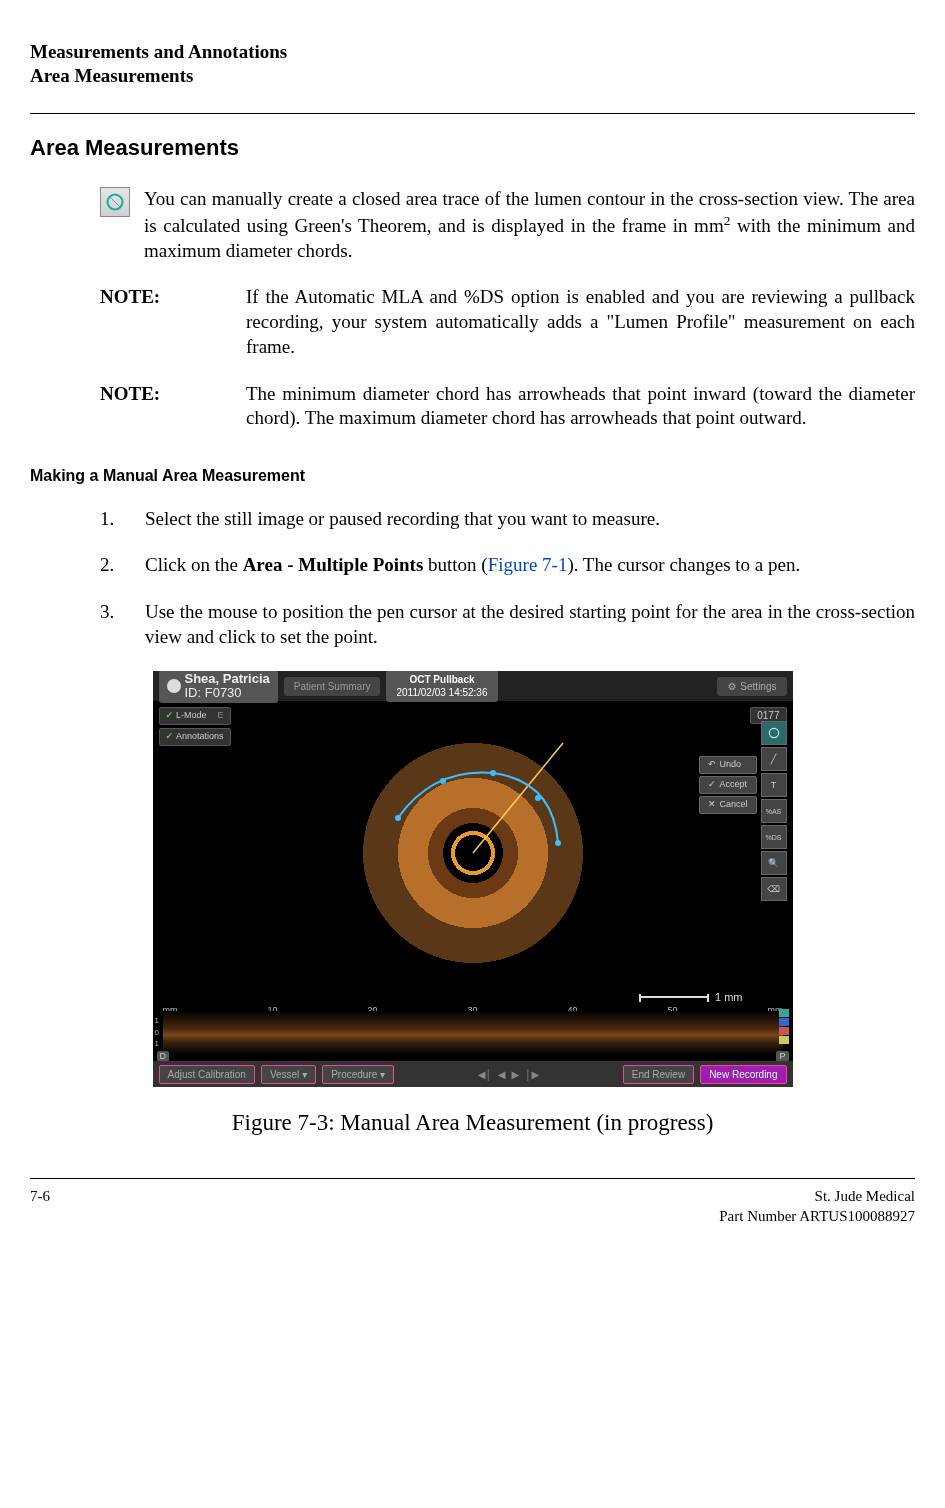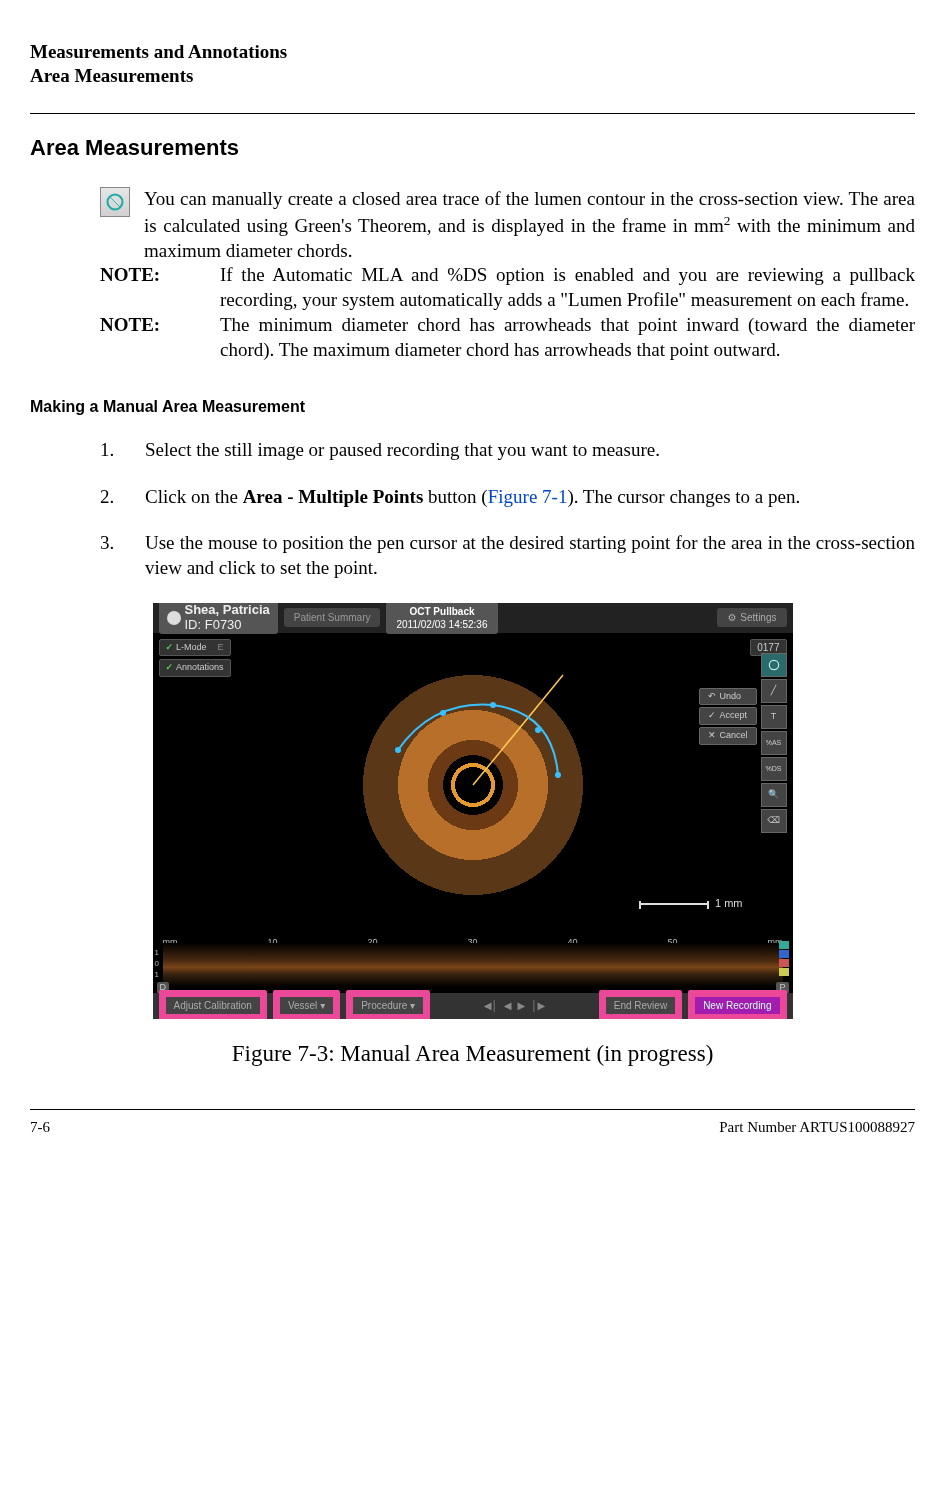--- a/index.html
+++ b/index.html
@@ -50,21 +50,23 @@
     border: 1px solid #888;
     background: linear-gradient(#e6e6e6,#d0d0d0);
     display: flex;
     align-items: center;
     justify-content: center;
   }
   .icon-box svg { width: 20px; height: 20px; }
   .note-row {
     display: flex;
     align-items: flex-start;
+    margin-top: 22px;
     text-align: justify;
+    gap: 26px;
   }
   .note-label {
     font-weight: bold;
     flex: 0 0 120px;
   }
   .note-body { flex: 1; }
   .step-list { padding-left: 70px; }
   .step {
     display: flex;
     margin: 15px 0 22px 0;
@@ -99,31 +101,31 @@
   .check{color:#5c5;font-weight:bold;}
   .ss-right-tools{position:absolute;top:50px;right:6px;display:flex;flex-direction:column;gap:2px;}
   .ss-right-tools .btn{background:#444;width:24px;height:22px;font-size:9px;display:flex;align-items:center;justify-content:center;color:#ccc;border:1px solid #666;}
   .ss-right-tools .btn.area{background:#2b6a6a;}
   .ss-frame-count{position:absolute;top:36px;right:6px;background:#333;border:1px solid #555;padding:1px 6px;font-size:10px;border-radius:2px;}
   .ss-undo-group{position:absolute;top:85px;right:36px;display:flex;flex-direction:column;gap:2px;}
   .ss-undo-group .btn{background:#444;padding:2px 8px;font-size:9px;display:flex;align-items:center;gap:4px;border:1px solid #666;border-radius:2px;}
   .oct-area{position:absolute;top:30px;left:0;right:0;bottom:82px;display:flex;align-items:center;justify-content:center;}
   .oct-ring{width:240px;height:240px;border-radius:50%;background:radial-gradient(circle,#000 0 18px,#e69a2e 18px 22px,#000 22px 30px,#6b3a15 30px 45px,#b86f2a 45px 75px,#5a3717 75px 110px,#000 110px);position:relative;}
   .oct-arc{position:absolute;inset:0;}
-  .oct-scale{position:absolute;right:50px;bottom:26px;color:#ddd;font-size:11px;display:flex;align-items:center;gap:6px;}
+  .oct-scale{position:absolute;right:50px;bottom:1px;color:#ddd;font-size:11px;display:flex;align-items:center;gap:6px;}
   .oct-scale .bar{width:70px;height:0;border-top:2px solid #ddd;position:relative;}
   .oct-scale .bar::before,.oct-scale .bar::after{content:"";position:absolute;top:-4px;width:0;height:8px;border-left:2px solid #ddd;}
   .oct-scale .bar::before{left:0;} .oct-scale .bar::after{right:0;}
   .ss-lmode{position:absolute;left:0;right:0;bottom:26px;height:56px;background:#000;}
   .lmode-track{position:absolute;inset:6px 10px 6px 10px;background:linear-gradient(#000,#4a2a10 40%,#7a4518 55%,#3a2410 70%,#000);}
   .lmode-ruler{position:absolute;left:10px;right:10px;top:0;display:flex;justify-content:space-between;font-size:9px;color:#bbb;}
   .lmode-markers{position:absolute;right:4px;top:4px;display:flex;flex-direction:column;gap:1px;}
   .lmode-markers span{width:10px;height:8px;}
   .ss-bottom-bar{position:absolute;left:0;right:0;bottom:0;height:26px;background:#333;display:flex;align-items:center;padding:0 6px;gap:6px;font-size:10px;}
-  .bb-btn{background:#444;padding:2px 8px;border:7px solid #ec4899;border-radius:2px;color:#aaa;white-space:nowrap;}
+  .bb-btn{background:#444;padding:2px 8px;border:1px solid #ec4899;border-radius:2px;color:#aaa;white-space:nowrap;}
   .bb-play{display:flex;gap:6px;margin:0 auto;color:#888;}
   .bb-new{background:#a21caf;color:#cfe;}
   .fig-caption{margin-top:14px;font-size:23px;}
   hr.bottom-rule {
     border: none;
     border-top: 1.5px solid #000;
     margin: 40px 0 8px 0;
   }
   .footer {
     display: flex;
@@ -314,15 +316,16 @@
       <div class="bb-btn bb-new">New Recording</div>
     </div>
   </div>
   <div class="fig-caption">Figure 7-3:  Manual Area Measurement (in progress)</div>
 </div>
 
 <hr class="bottom-rule">
 <div class="footer">
   <div>7-6</div>
   <div class="right">
+    <div>St. Jude Medical</div>
     <div>Part Number ARTUS100088927</div>
   </div>
 </div>
 
 </body></html>

